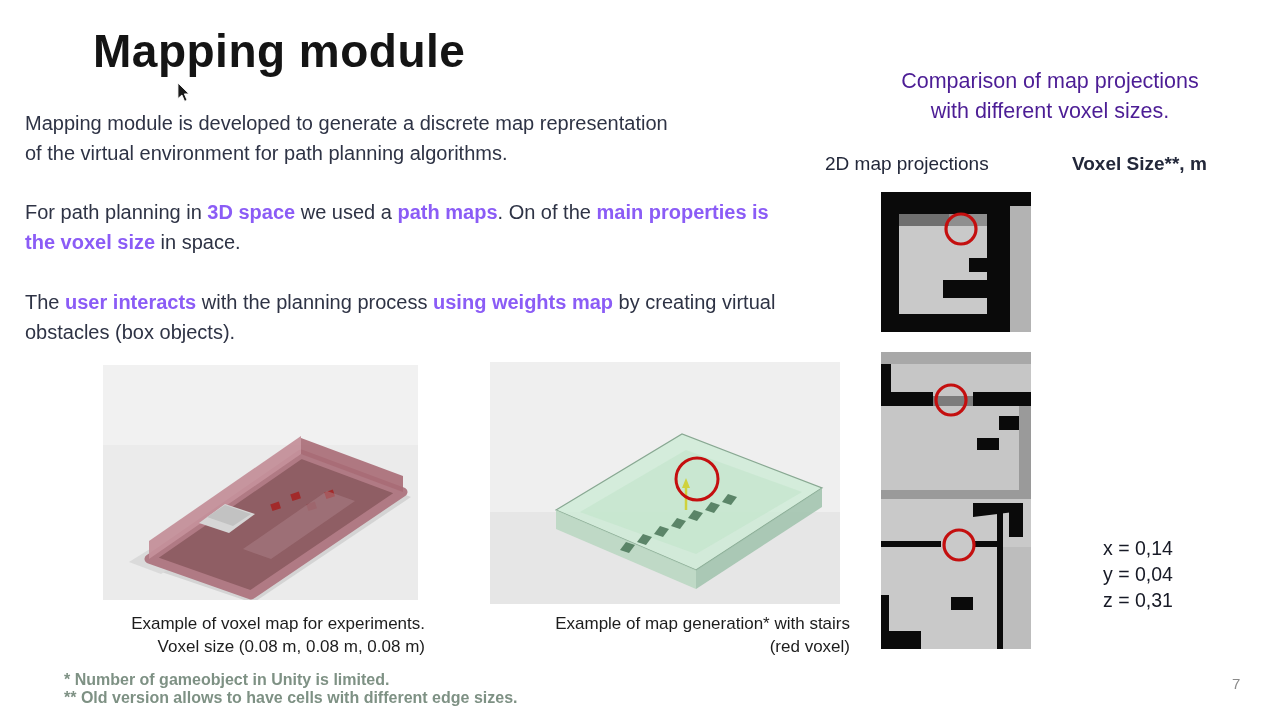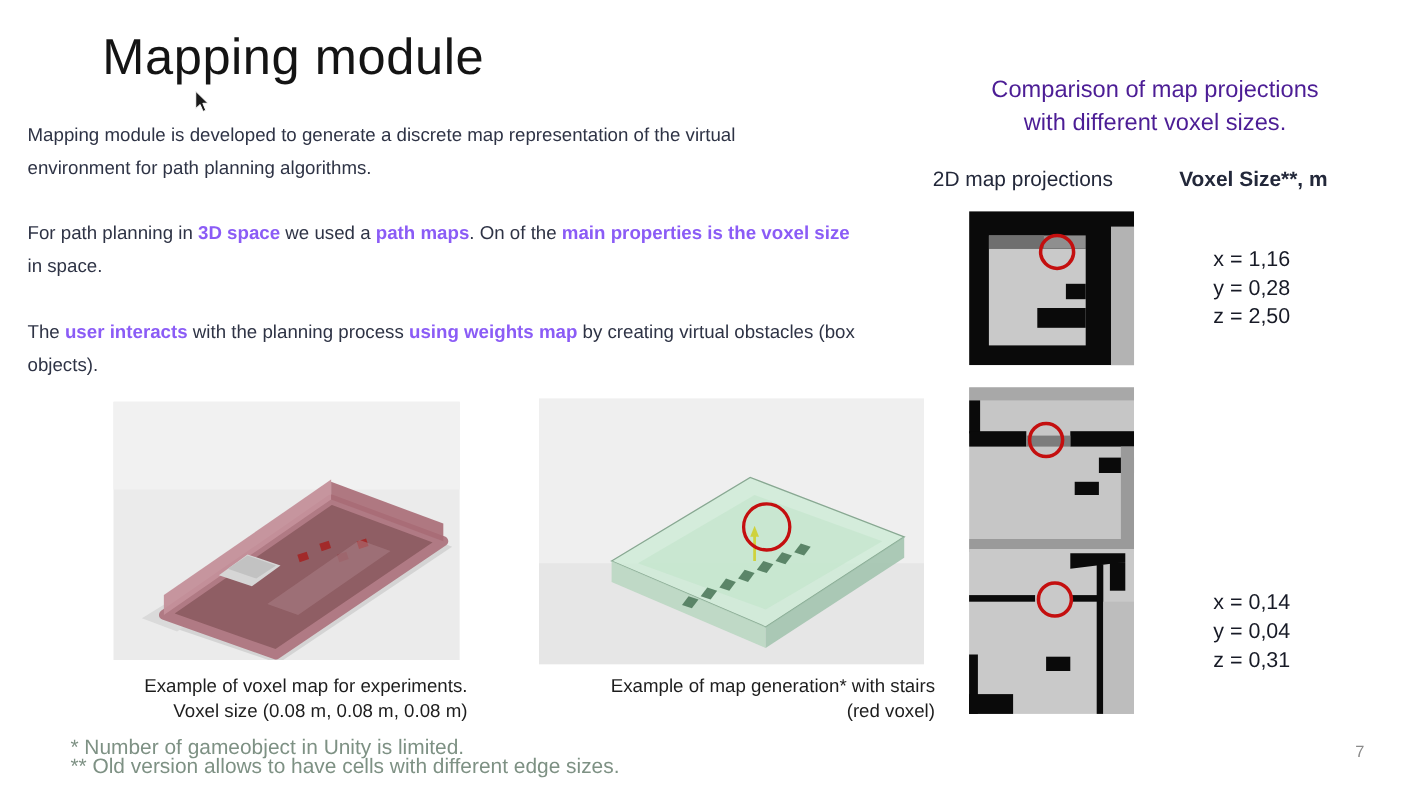--- a/index.html
+++ b/index.html
@@ -9,29 +9,29 @@
     background: #ffffff;
     font-family: "Liberation Sans", "DejaVu Sans", sans-serif;
     color: #2e3345;
     overflow: hidden;
   }
   .abs { position: absolute; }
 
   .title {
     left: 93px; top: 24px;
     font-size: 46px;
-    font-weight: 400;
+    font-weight: 700;
     color: #141414;
     letter-spacing: 0.5px;
   }
   .cursor { left: 176px; top: 83px; }
 
   .para {
     left: 25px;
-    font-size: 17px;
+    font-size: 20px;
     line-height: 30px;
     color: #2e3345;
   }
   .para b { font-weight: 700; color: #8b5cf6; }
   .para1 { top: 108px; width: 655px; }
   .para2 { top: 197px; width: 760px; }
   .para3 { top: 287px; width: 760px; }
 
   .fig1 { left: 103px; top: 365px; }
   .fig2 { left: 490px; top: 362px; }
@@ -51,44 +51,45 @@
     font-size: 21.5px;
     line-height: 30px;
     text-align: center;
     color: #4c1d95;
   }
   .col-header {
     top: 153px;
     font-size: 19px;
     color: #23283a;
   }
-  .col-h1 { left: 848px; text-align: center; }
+  .col-h1 { left: 825px; text-align: center; }
   .col-h2 { left: 1072px; font-weight: bold; }
 
   .cmp-row {
     left: 881px;
     display: flex;
     align-items: center;
   }
   .cmp-row-1 { top: 192px; }
   .cmp-row-2 { top: 352px; flex-direction: column; }
   .cmp-row-3 { top: 499px; }
   .vals {
     margin-left: 72px;
     font-size: 19.5px;
     line-height: 26px;
     color: #171a26;
     white-space: nowrap;
   }
 
   .footnotes {
     left: 64px; top: 671px;
-    font-size: 19px;
+    font-size: 16px;
     line-height: 18px;
     color: #7e9184;
+    font-weight: bold;
   }
   .page-number {
     left: 1232px; top: 675px;
     font-size: 15px;
     color: #8a8a8a;
   }
 </style>
 </head>
 <body>
 
@@ -183,25 +184,20 @@
     <svg width="150" height="140" viewBox="0 0 150 140">
       <rect width="150" height="140" fill="#0a0a0a"></rect>
       <rect x="129" y="14" width="21" height="126" fill="#b3b3b3"></rect>
       <rect x="18" y="34" width="88" height="88" fill="#c9c9c9"></rect>
       <rect x="62" y="88" width="44" height="18" fill="#0a0a0a"></rect>
       <rect x="88" y="66" width="18" height="14" fill="#0a0a0a"></rect>
       <rect x="18" y="22" width="88" height="12" fill="#8f8f8f"></rect>
       <rect x="18" y="22" width="50" height="12" fill="#6f6f6f"></rect>
       <circle cx="80" cy="37" r="15" fill="none" stroke="#c40f0f" stroke-width="3.2"></circle>
     </svg>
-    <div class="vals">
-      <div>x = 1,16</div>
-      <div>y = 0,28</div>
-      <div>z = 2,50</div>
-    </div>
   </div>
 
   <div class="abs cmp-row cmp-row-2">
     <svg width="150" height="150" viewBox="0 0 150 150">
       <rect width="150" height="150" fill="#c6c6c6"></rect>
       <rect x="0" y="0" width="150" height="12" fill="#a8a8a8"></rect>
       <rect x="0" y="138" width="150" height="12" fill="#9a9a9a"></rect>
       <rect x="0" y="12" width="10" height="30" fill="#0a0a0a"></rect>
       <rect x="0" y="40" width="52" height="14" fill="#0a0a0a"></rect>
       <rect x="92" y="40" width="58" height="14" fill="#0a0a0a"></rect>

